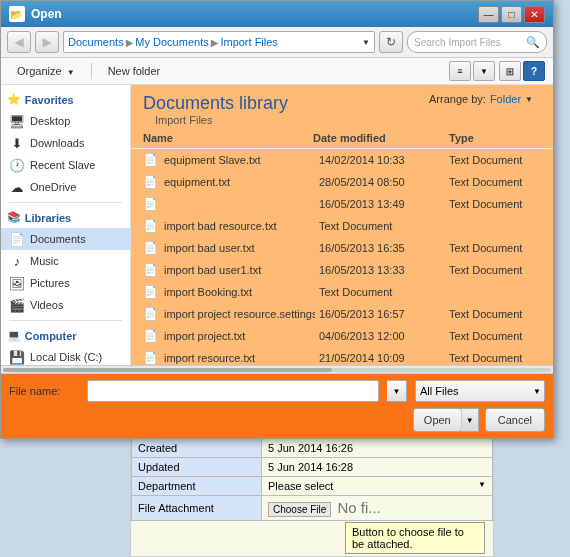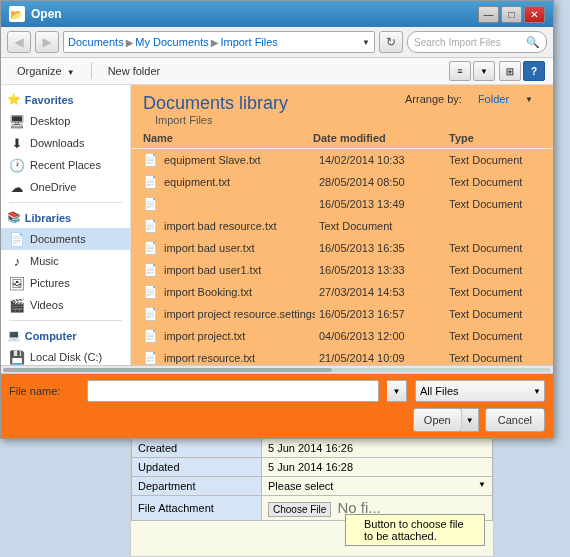--- a/index.html
+++ b/index.html
@@ -34,25 +34,25 @@
       font-size: 11px;
     }
     .bg-form td:first-child {
       background: #d6e4f7;
       width: 130px;
       font-weight: 500;
     }
     .tooltip-box {
       background: #ffffcc;
       border: 1px solid #999;
-      padding: 3px 18px;
+      padding: 3px 6px;
       font-size: 11px;
       position: absolute;
       right: 8px;
-      bottom: 10px;
+      bottom: 2px;
       max-width: 140px;
     }
 
     
     .dialog {
       position: absolute;
       top: 0;
       left: 0;
       width: 554px;
       background: #f0f0f0;
@@ -291,21 +291,21 @@
       color: #2a5a9e;
     }
     .library-subtitle {
       font-size: 11px;
       color: #555;
       padding-left: 12px;
     }
     .arrange-by {
       display: flex;
       align-items: center;
-      gap: 16px;
+      gap: 4px;
       font-size: 11px;
       color: #333;
       padding-right: 8px;
     }
     .arrange-link {
       color: #0066cc;
       cursor: pointer;
       font-size: 11px;
     }
 
@@ -576,21 +576,21 @@
       <div class="sidebar-item">
         <span class="sidebar-icon">🖥</span>
         <span>Desktop</span>
       </div>
       <div class="sidebar-item">
         <span class="sidebar-icon">⬇</span>
         <span>Downloads</span>
       </div>
       <div class="sidebar-item">
         <span class="sidebar-icon">🕐</span>
-        <span>Recent Places</span>
+        <span>Recent Slave</span>
       </div>
       <div class="sidebar-item">
         <span class="sidebar-icon">☁</span>
         <span>OneDrive</span>
       </div>
       <div class="divider-h"></div>
 
       <div class="sidebar-header">
         <span>📚</span>
         <span>Libraries</span>
@@ -689,21 +689,20 @@
         <span>import bad user1.txt</span>
       </div>
       <div class="file-cell">16/05/2013 13:33</div>
       <div class="file-cell">Text Document</div>
     </div>
           <div class="file-row">
       <div class="file-cell file-name-cell">
         <span class="file-icon">📄</span>
         <span>import Booking.txt</span>
       </div>
-      <div class="file-cell">27/03/2014 14:53</div>
       <div class="file-cell">Text Document</div>
     </div>
           <div class="file-row">
       <div class="file-cell file-name-cell">
         <span class="file-icon">📄</span>
         <span>import project resource.settings.txt</span>
       </div>
       <div class="file-cell">16/05/2013 16:57</div>
       <div class="file-cell">Text Document</div>
     </div>

